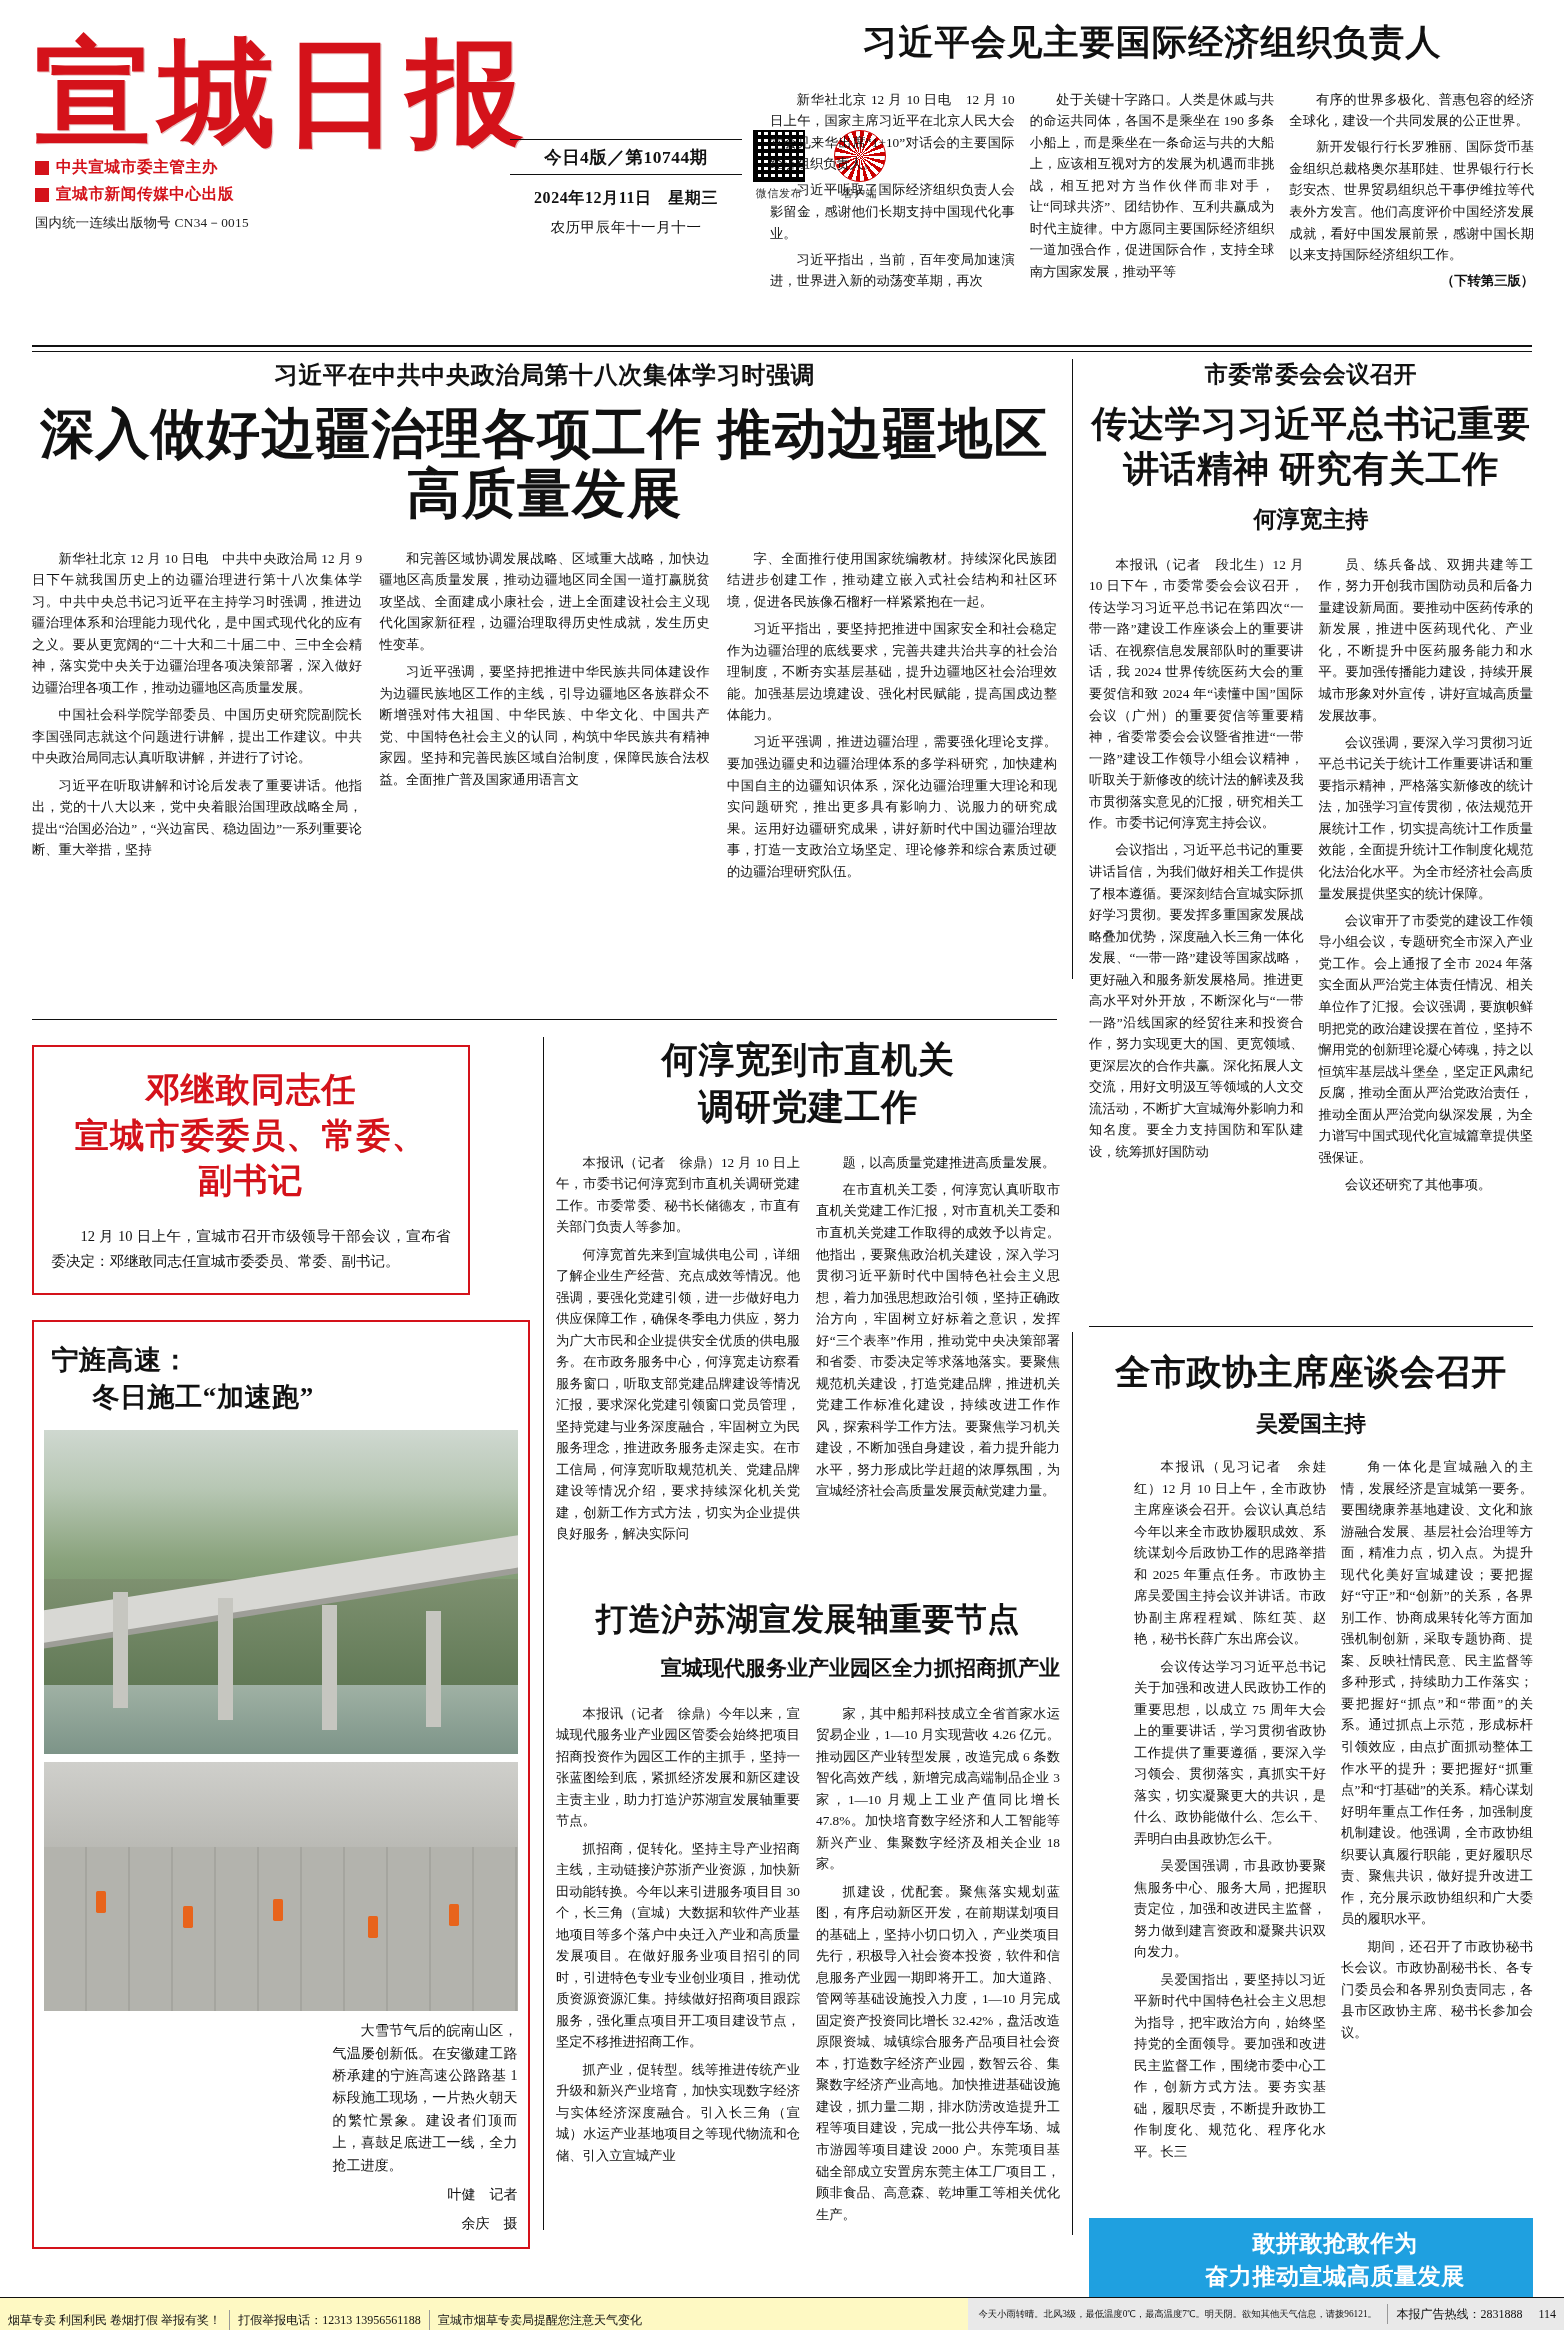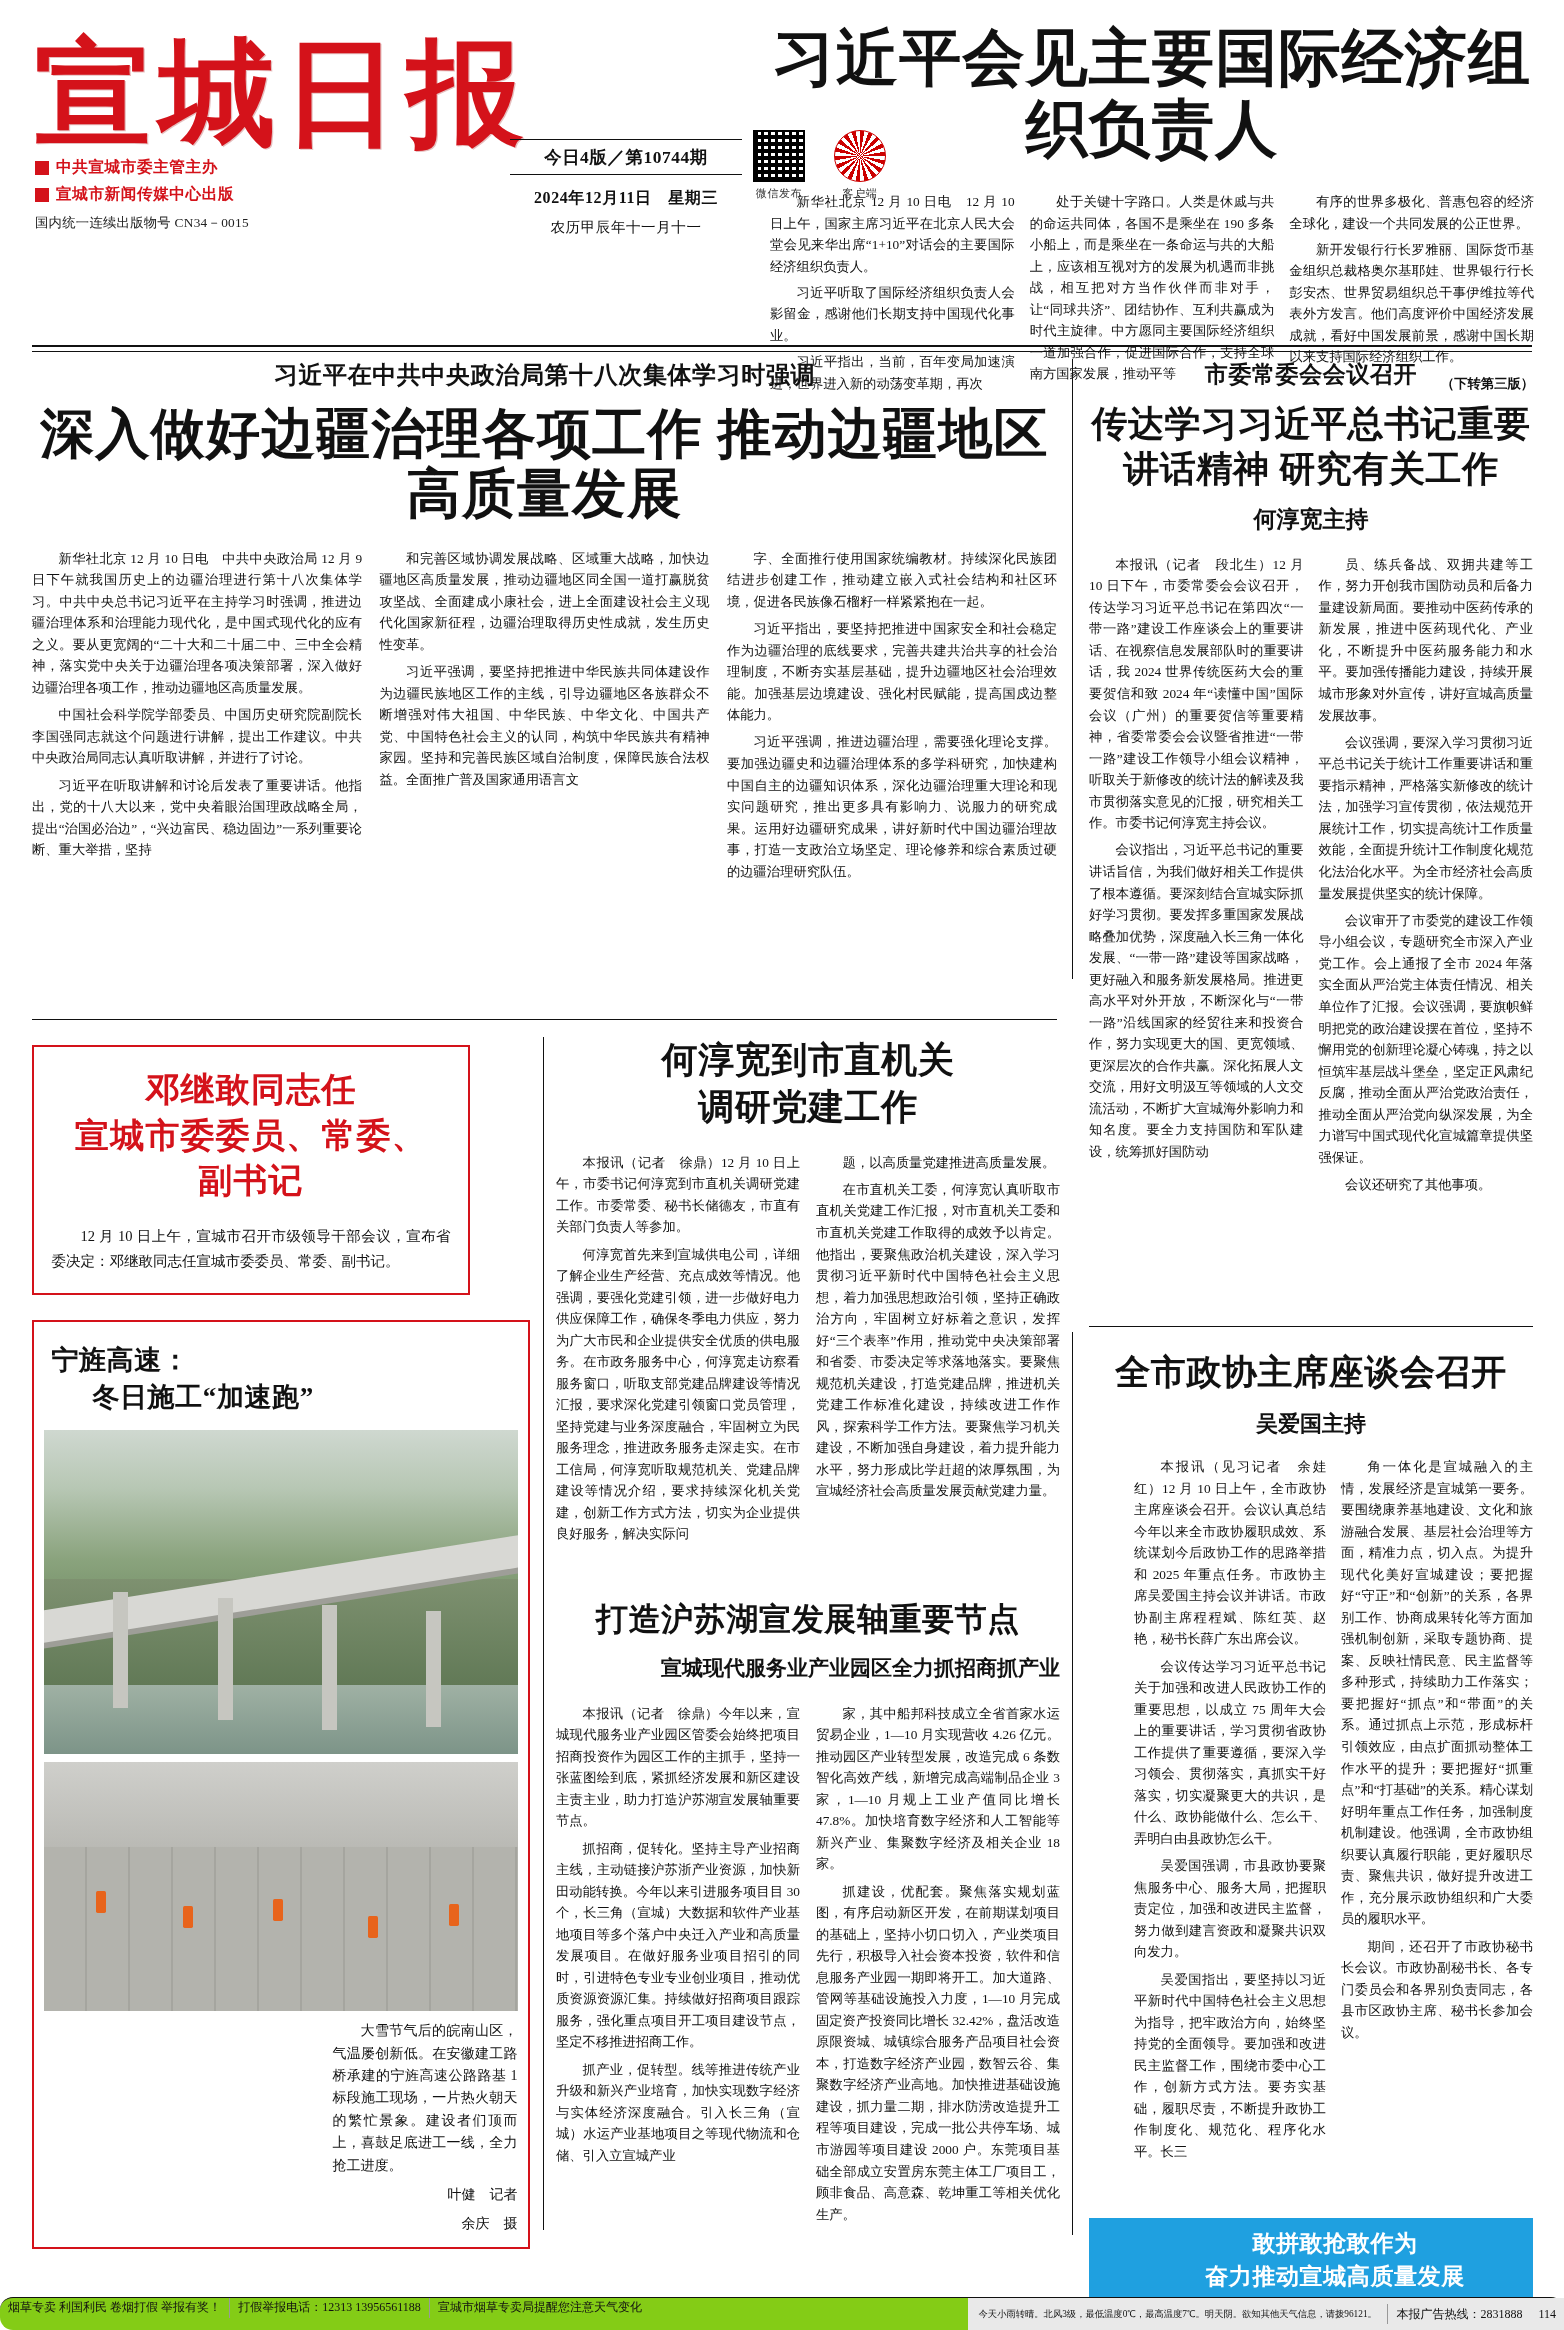--- a/index.html
+++ b/index.html
@@ -43,21 +43,21 @@
       repeating-linear-gradient(90deg,#000 0 3.5px,rgba(255,255,255,0) 3.5px 7px);
       background-blend-mode:multiply;border:1.7px solid #000;}
   .qr-img.round{border-radius:50%;background:
       repeating-conic-gradient(#c00 0 10deg,#fff 10deg 20deg);
       border:1.7px solid #c00;}
   .qr-cap{font-size:11px;margin-top:3.5px;color:#333;letter-spacing:0.6px;}
 
   
   .lead-top{position:absolute;left:770px;top:23px;width:764px;}
   .lead-top h1{
-    margin:0;font-size:62px;font-weight:700;letter-spacing:1.2px;
+    margin:0;font-size:35px;font-weight:700;letter-spacing:1.2px;
     font-family:"Liberation Serif", serif;line-height:1.15;text-align:center;
   }
   .lead-top .cols{display:flex;gap:15px;margin-top:25.5px;}
   .lead-top .col{flex:1;font-size:13.3px;line-height:1.62;text-align:justify;}
   .lead-top .col p{margin:0 0 4.6px 0;text-indent:2em;}
   .jump{font-weight:700;}
 
   .hr-heavy{position:absolute;left:32px;width:1500px;height:0;border-top:2.3px solid #111;}
   .hr-thin{position:absolute;height:0;border-top:1.2px solid #111;}
 
@@ -122,21 +122,21 @@
   .rb .sub{text-align:center;font-size:22px;font-weight:700;margin-top:12.7px;}
   .rb-cols{display:flex;gap:15px;margin-top:17.4px;margin-left:45px;}
   .rb-cols .col{flex:1;font-size:13.3px;line-height:1.62;text-align:justify;}
   .rb-cols .col p{margin:0 0 5.8px 0;text-indent:2em;}
 
   .banner{position:absolute;left:1089px;top:2218px;width:444px;background:#1fa0e0;color:#fff;
      text-align:center;padding:10.4px 0 12.7px 0;box-sizing:border-box;}
   .banner div{font-size:23px;font-weight:700;line-height:1.4;letter-spacing:0.6px;padding-left:48px;}
 
   
-  .footer{position:absolute;left:0;bottom:0;width:1564px;height:32px;background:#84cc16;border-top:1.2px solid #111;display:flex;align-items:flex-start;border-radius:13px;}
+  .footer{position:absolute;left:0;bottom:0;width:1564px;height:32px;background:#fef9c3;border-top:1.2px solid #111;display:flex;align-items:flex-end;}
   .footer .seg{font-size:12px;padding:0 8px;white-space:nowrap;}
   .footer .left{display:flex;align-items:center;gap:0;flex:1;}
   .footer .right{display:flex;align-items:center;background:#e9e9e9;height:100%;}
   .footer .weather{background:#e9e9e9;height:100%;display:flex;align-items:center;padding:0 10.4px;}
   .v-sep{width:1.2px;height:19.7px;background:#999;}
 
   .col-rule{position:absolute;width:0;border-left:1.2px solid #111;}
 </style>
 </head>
 <body>

